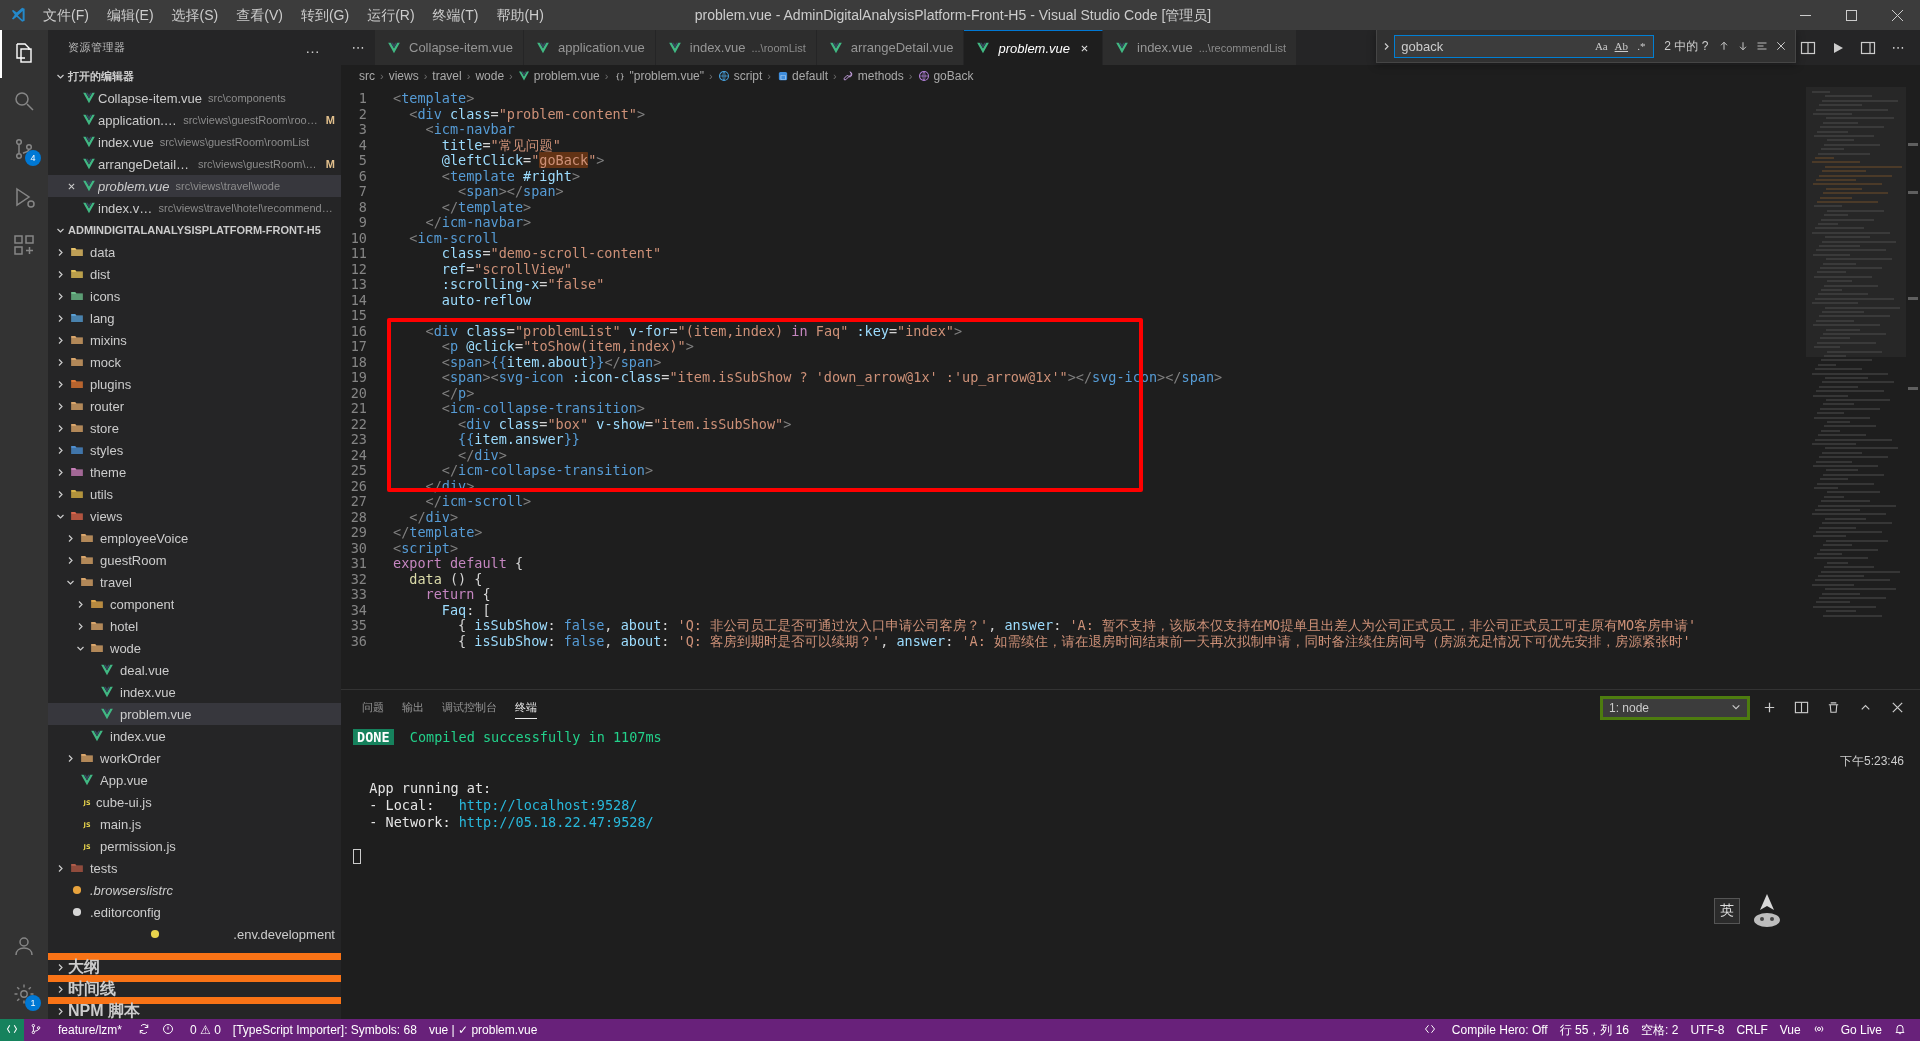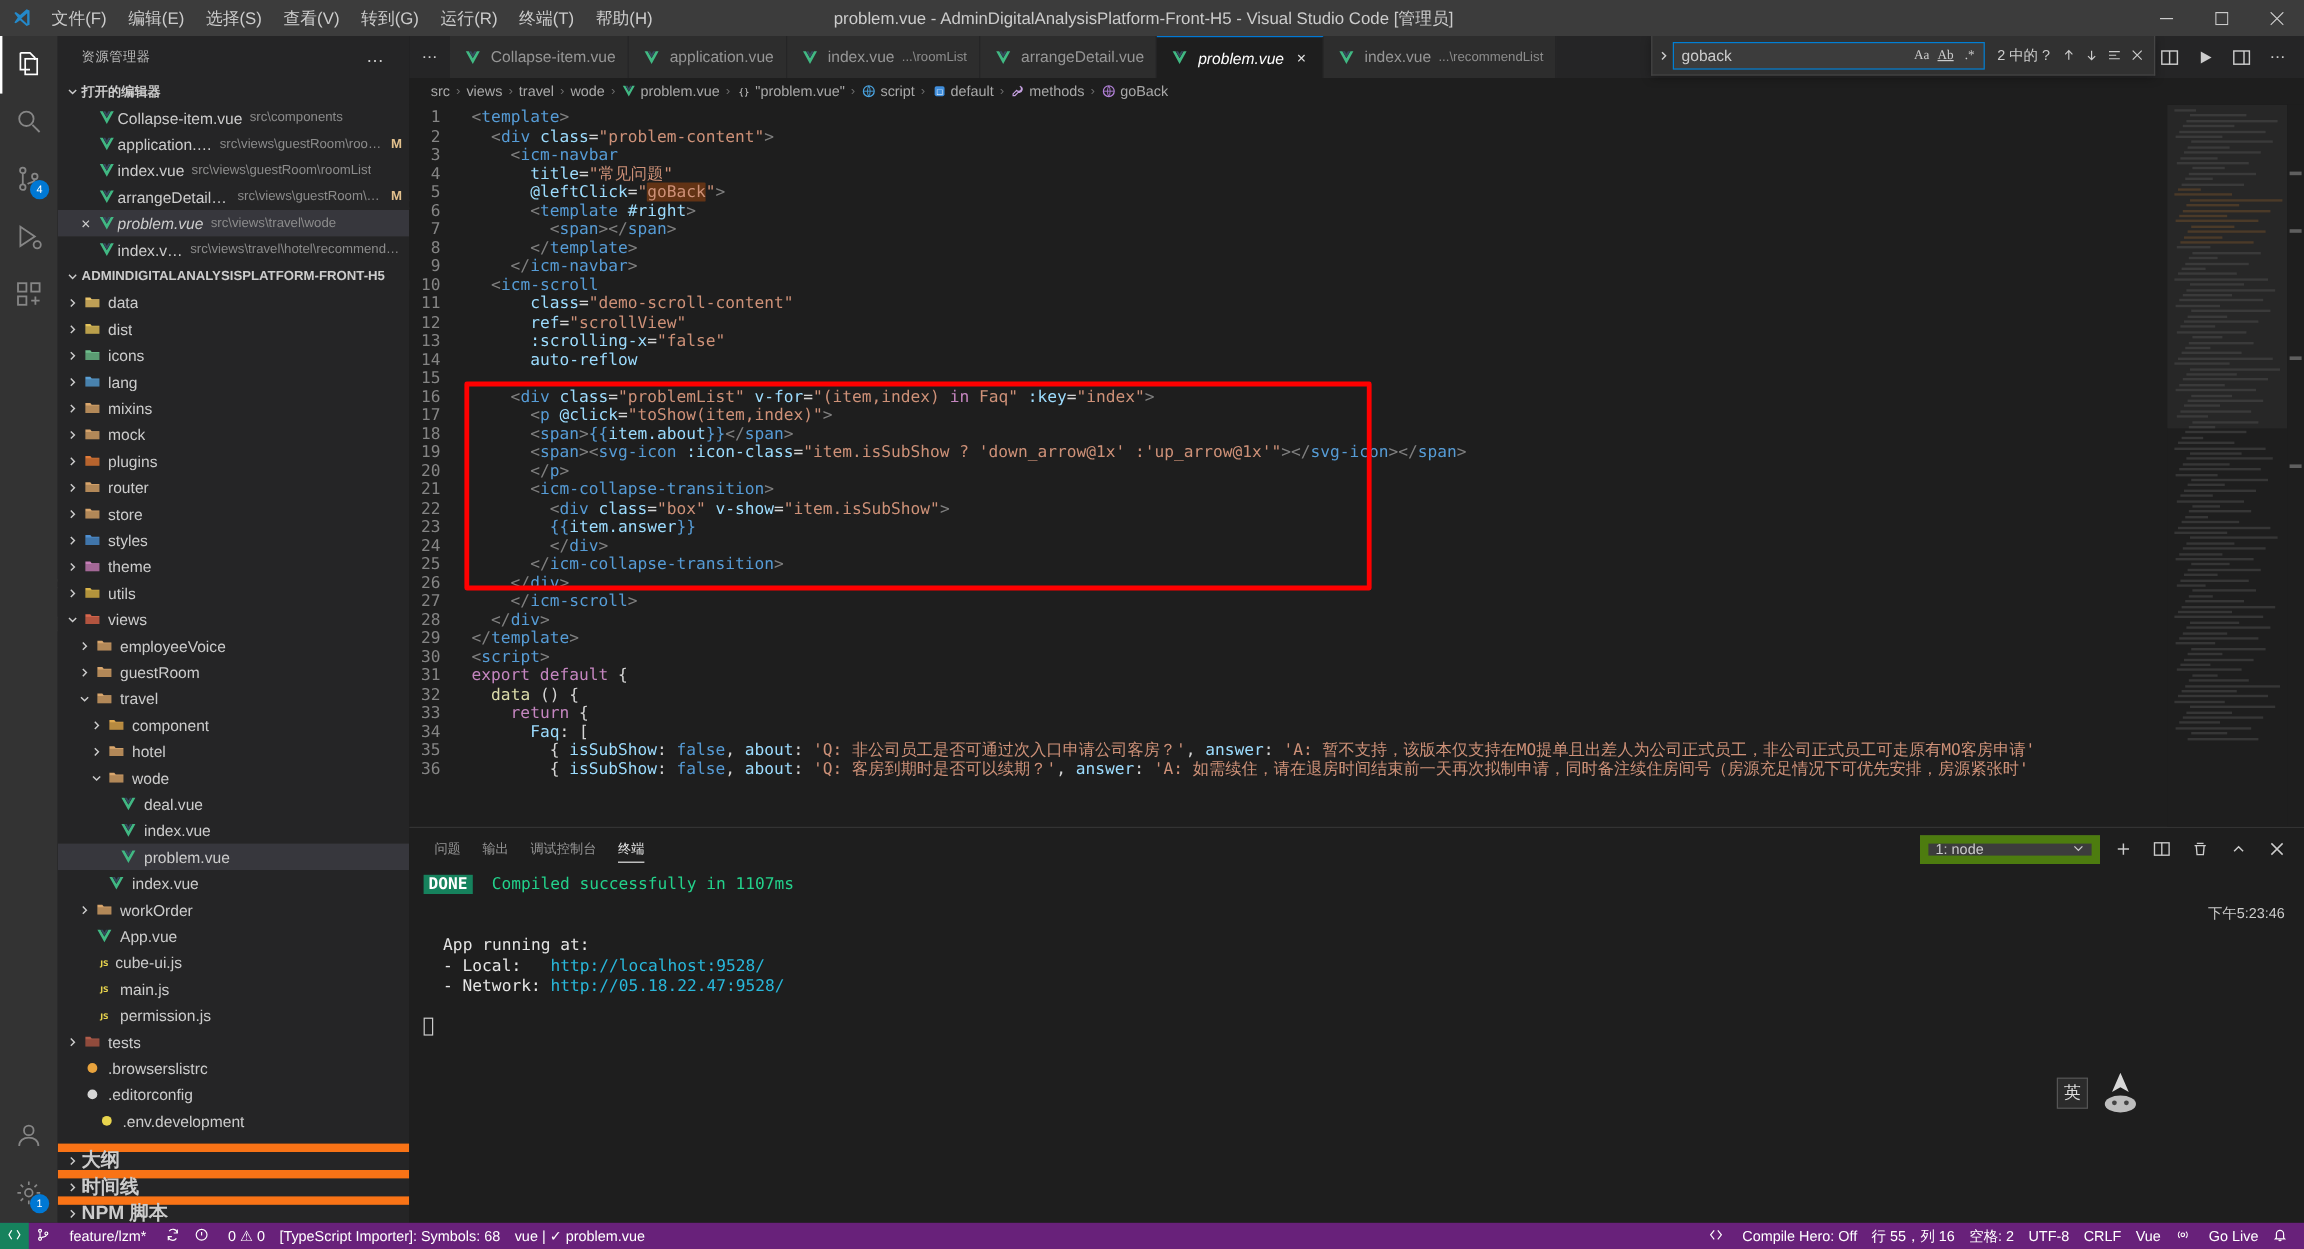--- a/index.html
+++ b/index.html
@@ -188,21 +188,21 @@
   .find-btn svg { width: 12px; height: 12px; }
 
   
   .panel { flex: 0 0 330px; background: #1e1e1e; display: flex; flex-direction: column; border-top: 1px solid #333; }
   .panel-head { height: 35px; flex: 0 0 35px; display: flex; align-items: center; padding-left: 12px; gap: 2px; }
   .p-tab { padding: 0 9px; height: 35px; display: flex; align-items: center; font-size: 11px; color: #969696; position: relative; cursor: pointer; }
   .p-tab.active { color: #e7e7e7; }
   .p-tab.active::after { content: ""; position: absolute; left: 9px; right: 9px; bottom: 6px; height: 1px; background: #e7e7e7; }
   .panel-actions { margin-left: auto; display: flex; align-items: center; gap: 6px; padding-right: 10px; }
   .term-select {
-    height: 24px; min-width: 150px; background: #3c3c3c; border: 7px solid #4d7c0f; color: #cccccc;
+    height: 24px; min-width: 150px; background: #3c3c3c; border: 3px solid #4d7c0f; color: #cccccc;
     font-size: 12px; display: flex; align-items: center; padding: 0 6px; gap: 6px;
   }
   .term-select .caret { margin-left: auto; }
   .p-act { width: 26px; height: 26px; display: flex; align-items: center; justify-content: center; color: #cccccc; }
   .p-act svg { width: 15px; height: 15px; }
   .panel-body { flex: 1 1 auto; position: relative; overflow: hidden; padding: 4px 0 0 12px; }
   pre.term {
     font-family: "DejaVu Sans Mono", "Liberation Mono", monospace;
     font-size: 13.5px; line-height: 17px; color: #cccccc; margin: 0; white-space: pre;
   }
@@ -841,32 +841,32 @@
             </span>
             <span class="lbl" style="margin-left:4px;">tests</span>
           </div>
           <div class="row" style="padding-left: 4px;">
             <span class="chev"></span>
             <span class="ficon">
               <svg viewBox="0 0 24 24">
                 <circle cx="12" cy="12" r="7" fill="#e8a33d"></circle>
               </svg>
             </span>
-            <span class="lbl" style="margin-left:4px;">.browserslistrc</span>
+            <span class="lbl" style="margin-left:4px;font-style:italic;">.browserslistrc</span>
           </div>
           <div class="row" style="padding-left: 4px;">
             <span class="chev"></span>
             <span class="ficon">
               <svg viewBox="0 0 24 24">
                 <circle cx="12" cy="12" r="7" fill="#d6d6d6"></circle>
               </svg>
             </span>
             <span class="lbl" style="margin-left:4px;">.editorconfig</span>
           </div>
-          <div class="row" style="padding-left: 16px;">
+          <div class="row" style="padding-left: 16px; justify-content: space-between;">
             <span class="chev"></span>
             <span class="ficon">
               <svg viewBox="0 0 24 24">
                 <circle cx="12" cy="12" r="7" fill="#e8d44d"></circle>
               </svg>
             </span>
             <span class="lbl" style="margin-left:4px;">.env.development</span>
           </div>
         </div>
 

